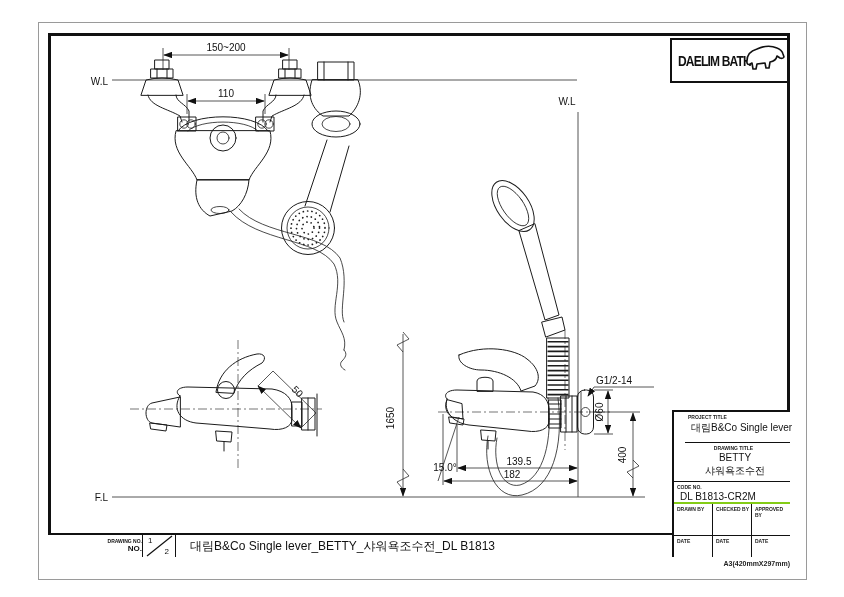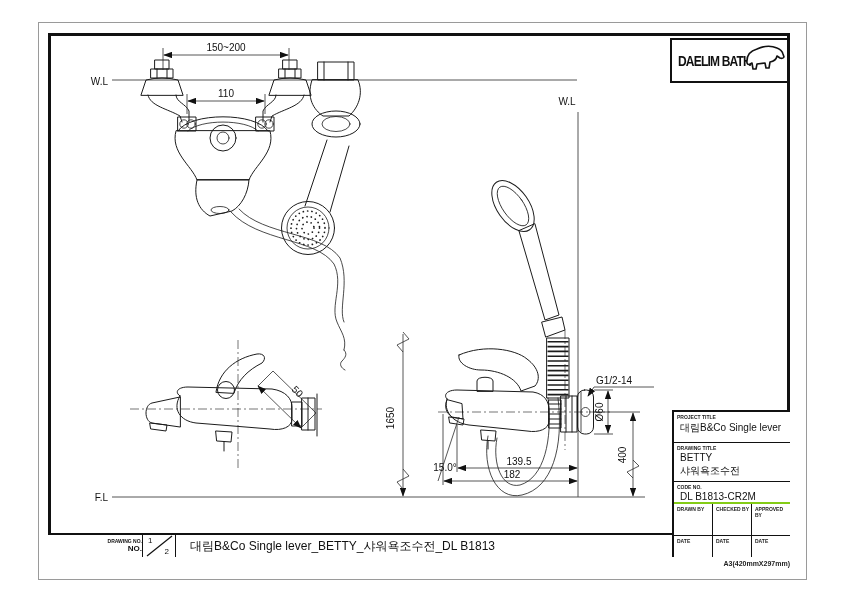--- a/index.html
+++ b/index.html
@@ -18,22 +18,22 @@
         letter-spacing:-0.8px;transform:scaleY(1.15);white-space:nowrap;}
   .bear{position:absolute;right:2px;top:3px;}
 
   
   .title-block{position:absolute;left:672px;top:410px;width:118px;height:147px;
         box-sizing:border-box;border-left:2px solid #111;border-top:2px solid #111;
         background:#fff;display:flex;flex-direction:column;}
   .tb-row{border-bottom:1px solid #111;position:relative;box-sizing:border-box;}
   .tb-label{font-size:5px;font-weight:bold;color:#222;padding:2px 0 0 3px;letter-spacing:0;}
   .tb-value{font-size:10px;padding:1px 0 0 6px;white-space:nowrap;}
-  .tb-row.project{height:31px;}
-  .tb-row.drawing{height:40px;}
+  .tb-row.project{height:31px;margin-left:11px;}
+  .tb-row.drawing{height:40px;text-align:center;}
   .tb-row.code{height:22px;border-bottom:2px solid #84cc16;}
   .tb-row.sign{height:33px;display:flex;border-bottom:1px solid #111;}
   .tb-row.date{height:21px;display:flex;border-bottom:none;}
   .tb-cell{flex:1;border-right:1px solid #111;box-sizing:border-box;}
   .tb-cell:last-child{border-right:none;}
 
   
   .bottom-bar{position:absolute;left:48px;top:533px;width:624px;height:24px;
         box-sizing:border-box;border-top:2px solid #111;display:flex;background:#fff;}
   .bb-drawno{width:95px;border-right:1.5px solid #111;box-sizing:border-box;

